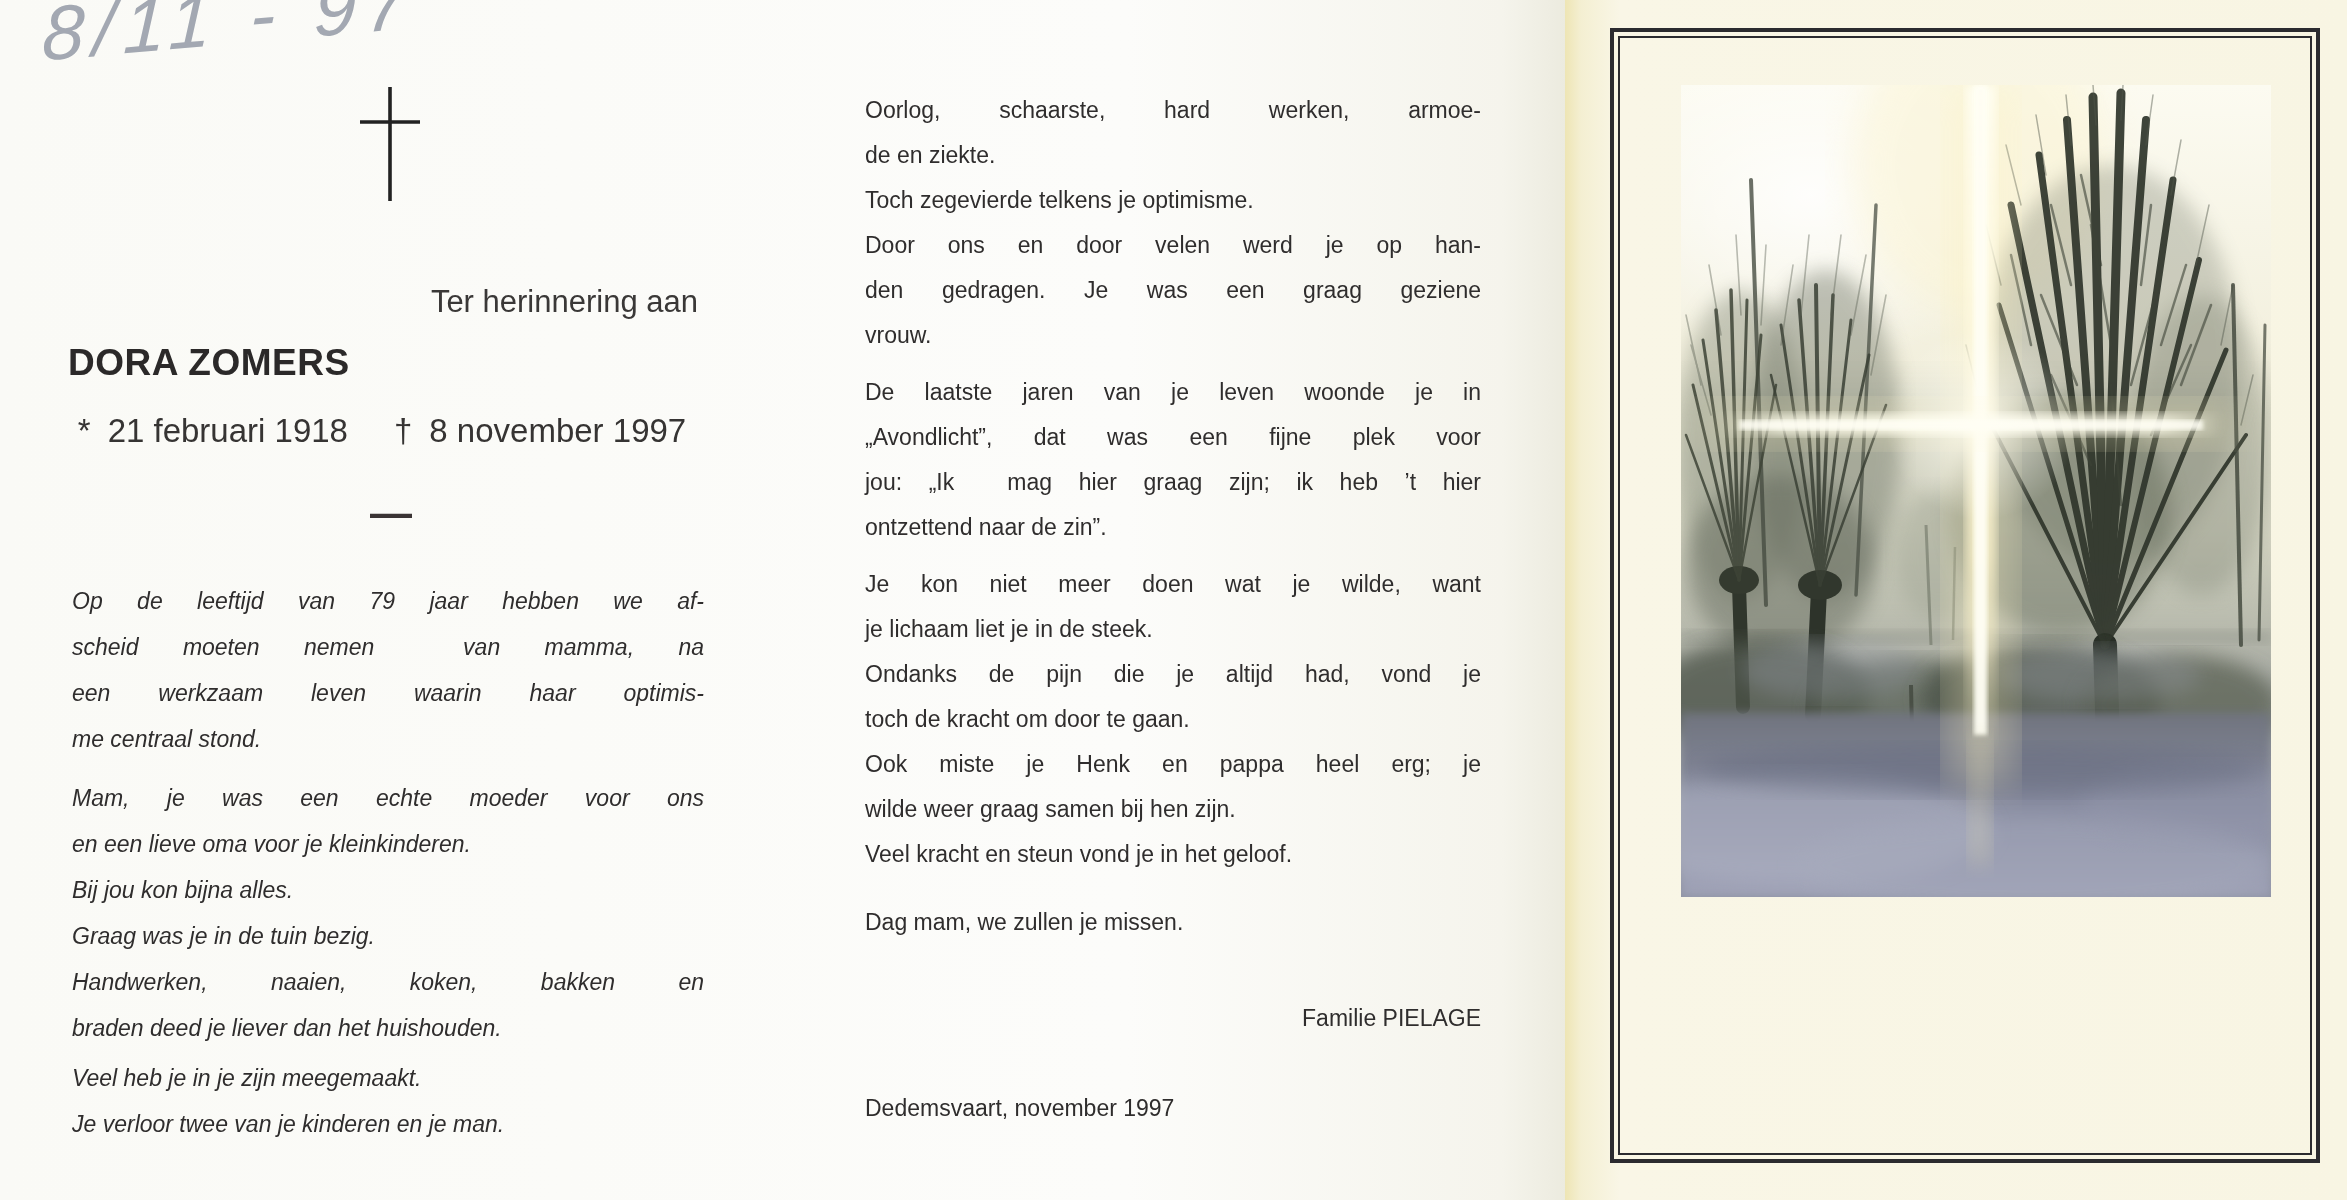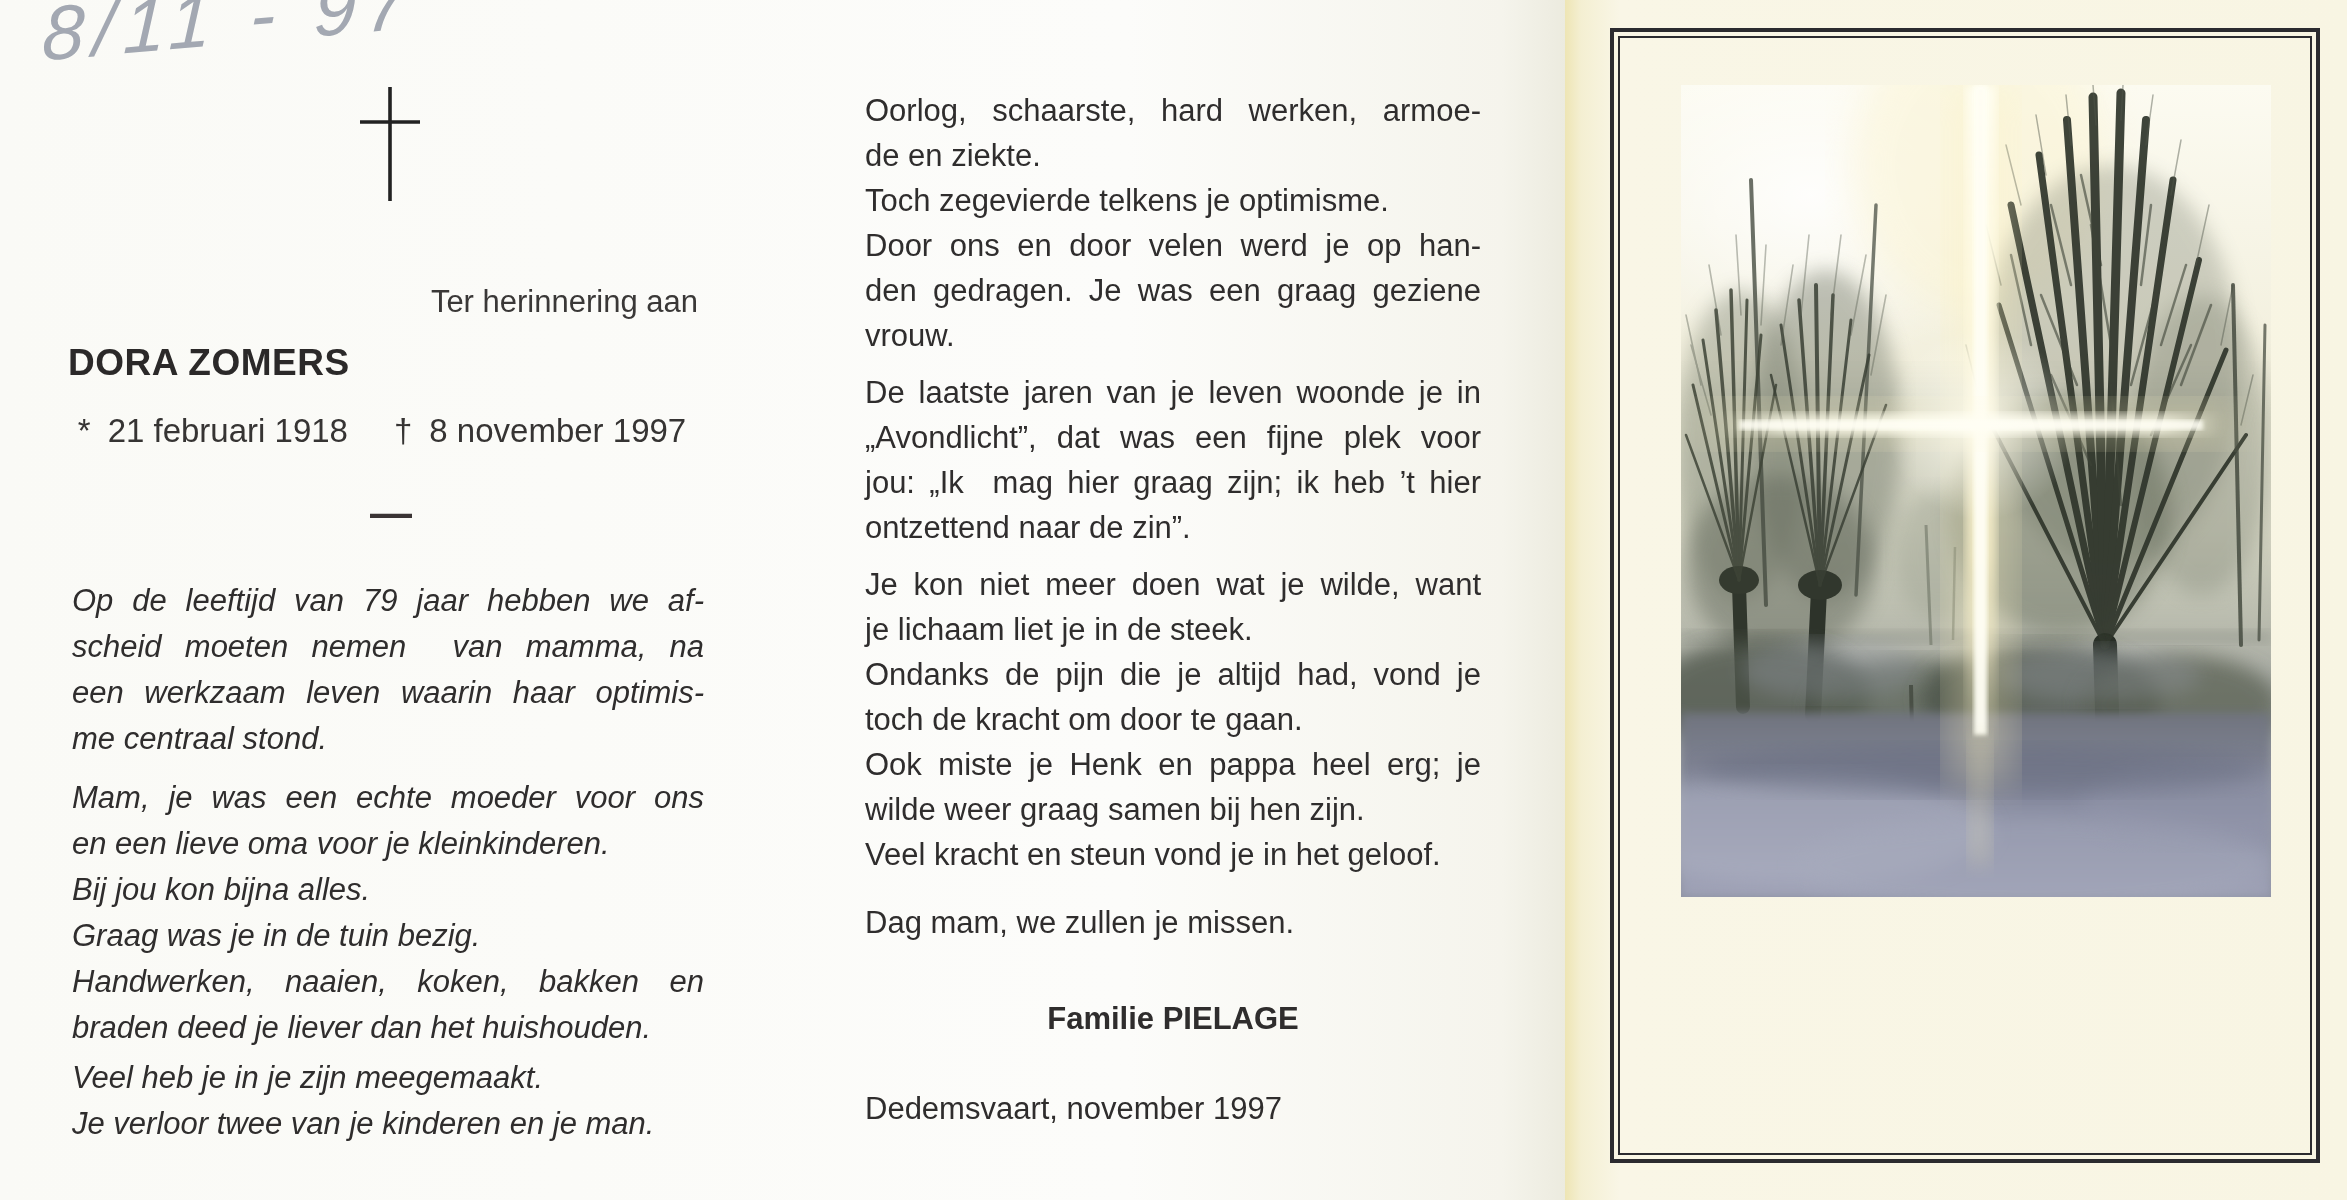--- a/index.html
+++ b/index.html
@@ -36,26 +36,26 @@
     font-size:33px; line-height:42px; color:#363433; white-space:nowrap;
   }
   .dates .bsym { margin-right:17px; }
   .dates .dgap { display:inline-block; width:46px; }
   .dates .dsym { margin-right:17px; }
   .divider {
     position:absolute; left:370px; top:492px; width:60px;
     font-size:42px; line-height:42px; font-weight:bold; color:#3a3434;
   }
   
-  .para { position:absolute; font-size:31px; color:#2f2d2d; }
+  .para { position:absolute; font-size:23px; color:#2f2d2d; }
   .para.pl { left:72px;  width:632px; line-height:46px;font-style:italic; }
   .para.pm { left:865px; width:616px; line-height:45px; }
   .line { white-space:pre-wrap; }
   .line.fill { text-align:justify; text-align-last:justify; }
-  .sig   { text-align:center;font-weight:bold; }
+  .sig   { text-align:right; }
   
   .page-right {
     position:absolute; left:1565px; top:0; width:782px; height:1200px;
     background:linear-gradient(90deg,#eee5b4 0px,#f4efd2 16px,#f9f6e6 55px,#f8f5e3 100%);
   }
   .frame {
     position:absolute; left:45px; top:28px; width:710px; height:1135px;
     border:4px solid #2b2b2f; box-sizing:border-box;
   }
   .frame::after {

